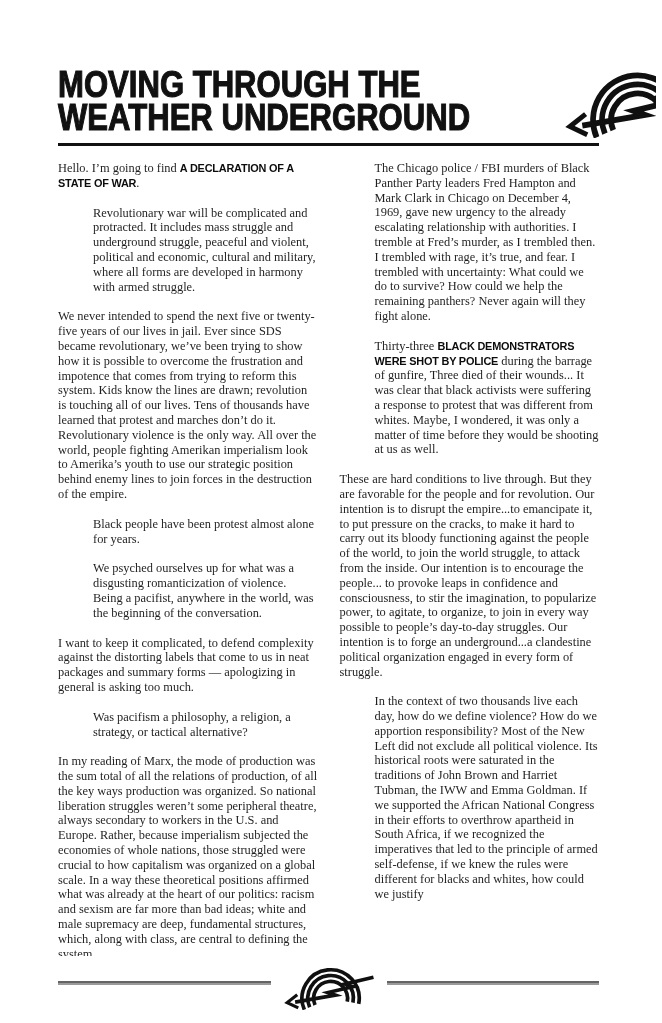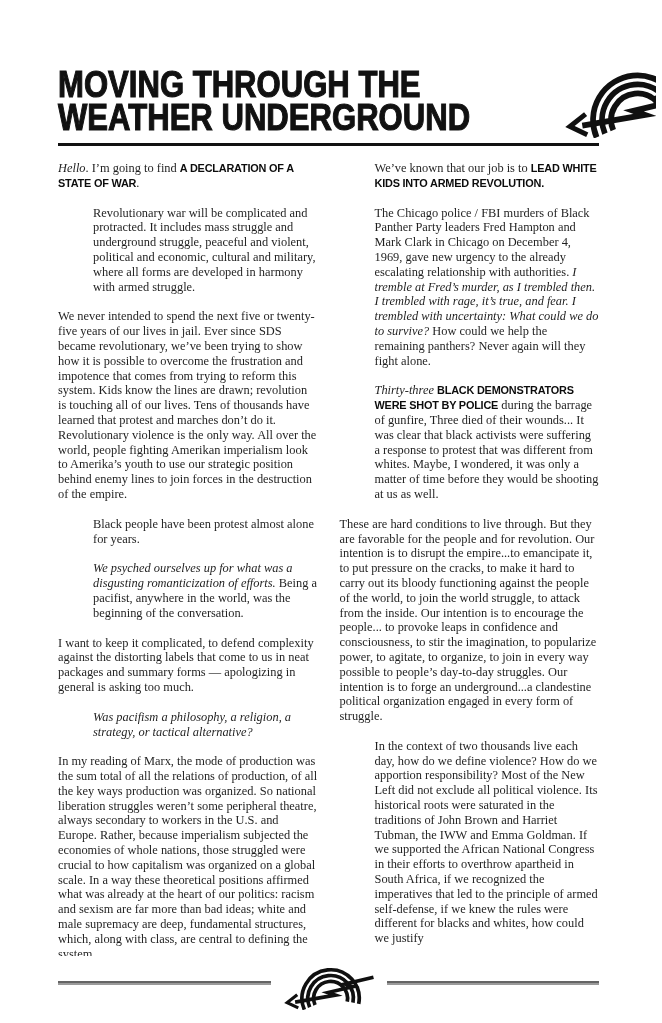--- a/index.html
+++ b/index.html
@@ -21,21 +21,21 @@
     letter-spacing:0px;-webkit-text-stroke:1.1px #111;}
   .title-line{display:block;transform:scaleX(0.84);transform-origin:left center;white-space:nowrap;}
   .header-logo{flex:0 0 auto;margin-bottom:-4px;}
   .header-rule{height:3px;background:#111;margin-top:9px;}
   
   .columns{display:flex;gap:22px;padding-top:15px;flex:1;overflow:hidden;}
   .col{flex:1;min-width:0;}
   .para{margin:0 0 15px 0;font-size:12.4px;line-height:14.8px;text-align:left;}
   .indent-1{margin-left:35px;}
   .indent-2{margin-left:68px;}
-  .run-i{font-style:italic;text-align:center;}
+  .run-i{text-align:center;}
   .run-b{font-family:"Liberation Sans","DejaVu Sans",sans-serif;font-weight:700;
     font-size:10.9px;letter-spacing:-0.2px;color:#0c0c0c;}
   
   .footer{display:flex;align-items:center;gap:10px;margin:0 0 13px 0;}
   .foot-rule{flex:1;height:4px;background:linear-gradient(#646464 0 50%,#9a9a9a 50% 100%);}
   .footer-logo{flex:0 0 auto;}
 </style>
 </head>
 <body>
 
@@ -66,27 +66,26 @@
   </header>
 
   <div class="header-rule"></div>
 
   <main class="columns">
     <div class="col">
         <p class="para indent-0"><span class="run-i">Hello</span><span>. I’m going to find </span><span class="run-b">A DECLARATION OF A STATE OF WAR</span><span>.</span></p>
         <p class="para indent-1"><span>Revolutionary war will be complicated and protracted. It includes mass struggle and underground struggle, peaceful and violent, political and economic, cultural and military, where all forms are developed in harmony with armed struggle.</span></p>
         <p class="para indent-0"><span>We never intended to spend the next five or twenty-five years of our lives in jail. Ever since SDS became revolutionary, we’ve been trying to show how it is possible to overcome the frustration and impotence that comes from trying to reform this system. Kids know the lines are drawn; revolution is touching all of our lives. Tens of thousands have learned that protest and marches don’t do it. Revolutionary violence is the only way. All over the world, people fighting Amerikan imperialism look to Amerika’s youth to use our strategic position behind enemy lines to join forces in the destruction of the empire.</span></p>
         <p class="para indent-1"><span>Black people have been protest almost alone for years.</span></p>
-        <p class="para indent-1"><span class="run-i">We psyched ourselves up for what was a disgusting romanticization of efforts.</span><span> Being a pacifist, anywhere in the world, was the beginning of the conversation.</span></p>
+        <p class="para indent-1"><span class="run-i">We psyched ourselves up for what was a disgusting romanticization of violence.</span><span> Being a pacifist, anywhere in the world, was the beginning of the conversation.</span></p>
         <p class="para indent-0"><span>I want to keep it complicated, to defend complexity against the distorting labels that come to us in neat packages and summary forms — apologizing in general is asking too much.</span></p>
         <p class="para indent-1"><span class="run-i">Was pacifism a philosophy, a religion, a strategy, or tactical alternative?</span></p>
         <p class="para indent-0"><span>In my reading of Marx, the mode of production was the sum total of all the relations of production, of all the key ways production was organized. So national liberation struggles weren’t some peripheral theatre, always secondary to workers in the U.S. and Europe. Rather, because imperialism subjected the economies of whole nations, those struggled were crucial to how capitalism was organized on a global scale. In a way these theoretical positions affirmed what was already at the heart of our politics: racism and sexism are far more than bad ideas; white and male supremacy are deep, fundamental structures, which, along with class, are central to defining the system.</span></p>
       </div>
     <div class="col">
-        <p class="para indent-1"><span>We’ve known that our job is to </span><span class="run-b">LEAD WHITE KIDS INTO ARMED REVOLUTION.</span></p>
         <p class="para indent-1"><span>The Chicago police / FBI murders of Black Panther Party leaders Fred Hampton and Mark Clark in Chicago on December 4, 1969, gave new urgency to the already escalating relationship with authorities. </span><span class="run-i">I tremble at Fred’s murder, as I trembled then. I trembled with rage, it’s true, and fear. I trembled with uncertainty: What could we do to survive?</span><span> How could we help the remaining panthers? Never again will they fight alone.</span></p>
         <p class="para indent-1"><span class="run-i">Thirty-three </span><span class="run-b">BLACK DEMONSTRATORS WERE SHOT BY POLICE</span><span> during the barrage of gunfire, Three died of their wounds... It was clear that black activists were suffering a response to protest that was different from whites. Maybe, I wondered, it was only a matter of time before they would be shooting at us as well.</span></p>
         <p class="para indent-0"><span>These are hard conditions to live through. But they are favorable for the people and for revolution. Our intention is to disrupt the empire...to emancipate it, to put pressure on the cracks, to make it hard to carry out its bloody functioning against the people of the world, to join the world struggle, to attack from the inside. Our intention is to encourage the people... to provoke leaps in confidence and consciousness, to stir the imagination, to popularize power, to agitate, to organize, to join in every way possible to people’s day-to-day struggles. Our intention is to forge an underground...a clandestine political organization engaged in every form of struggle.</span></p>
         <p class="para indent-1"><span>In the context of two thousands live each day, how do we define violence? How do we apportion responsibility? Most of the New Left did not exclude all political violence. Its historical roots were saturated in the traditions of John Brown and Harriet Tubman, the IWW and Emma Goldman. If we supported the African National Congress in their efforts to overthrow apartheid in South Africa, if we recognized the imperatives that led to the principle of armed self-defense, if we knew the rules were different for blacks and whites, how could we justify</span></p>
       </div>
   </main>
 
   <footer class="footer">
     <div class="foot-rule"></div>
     <svg class="footer-logo" width="96" height="54" viewBox="0 0 180 102">

